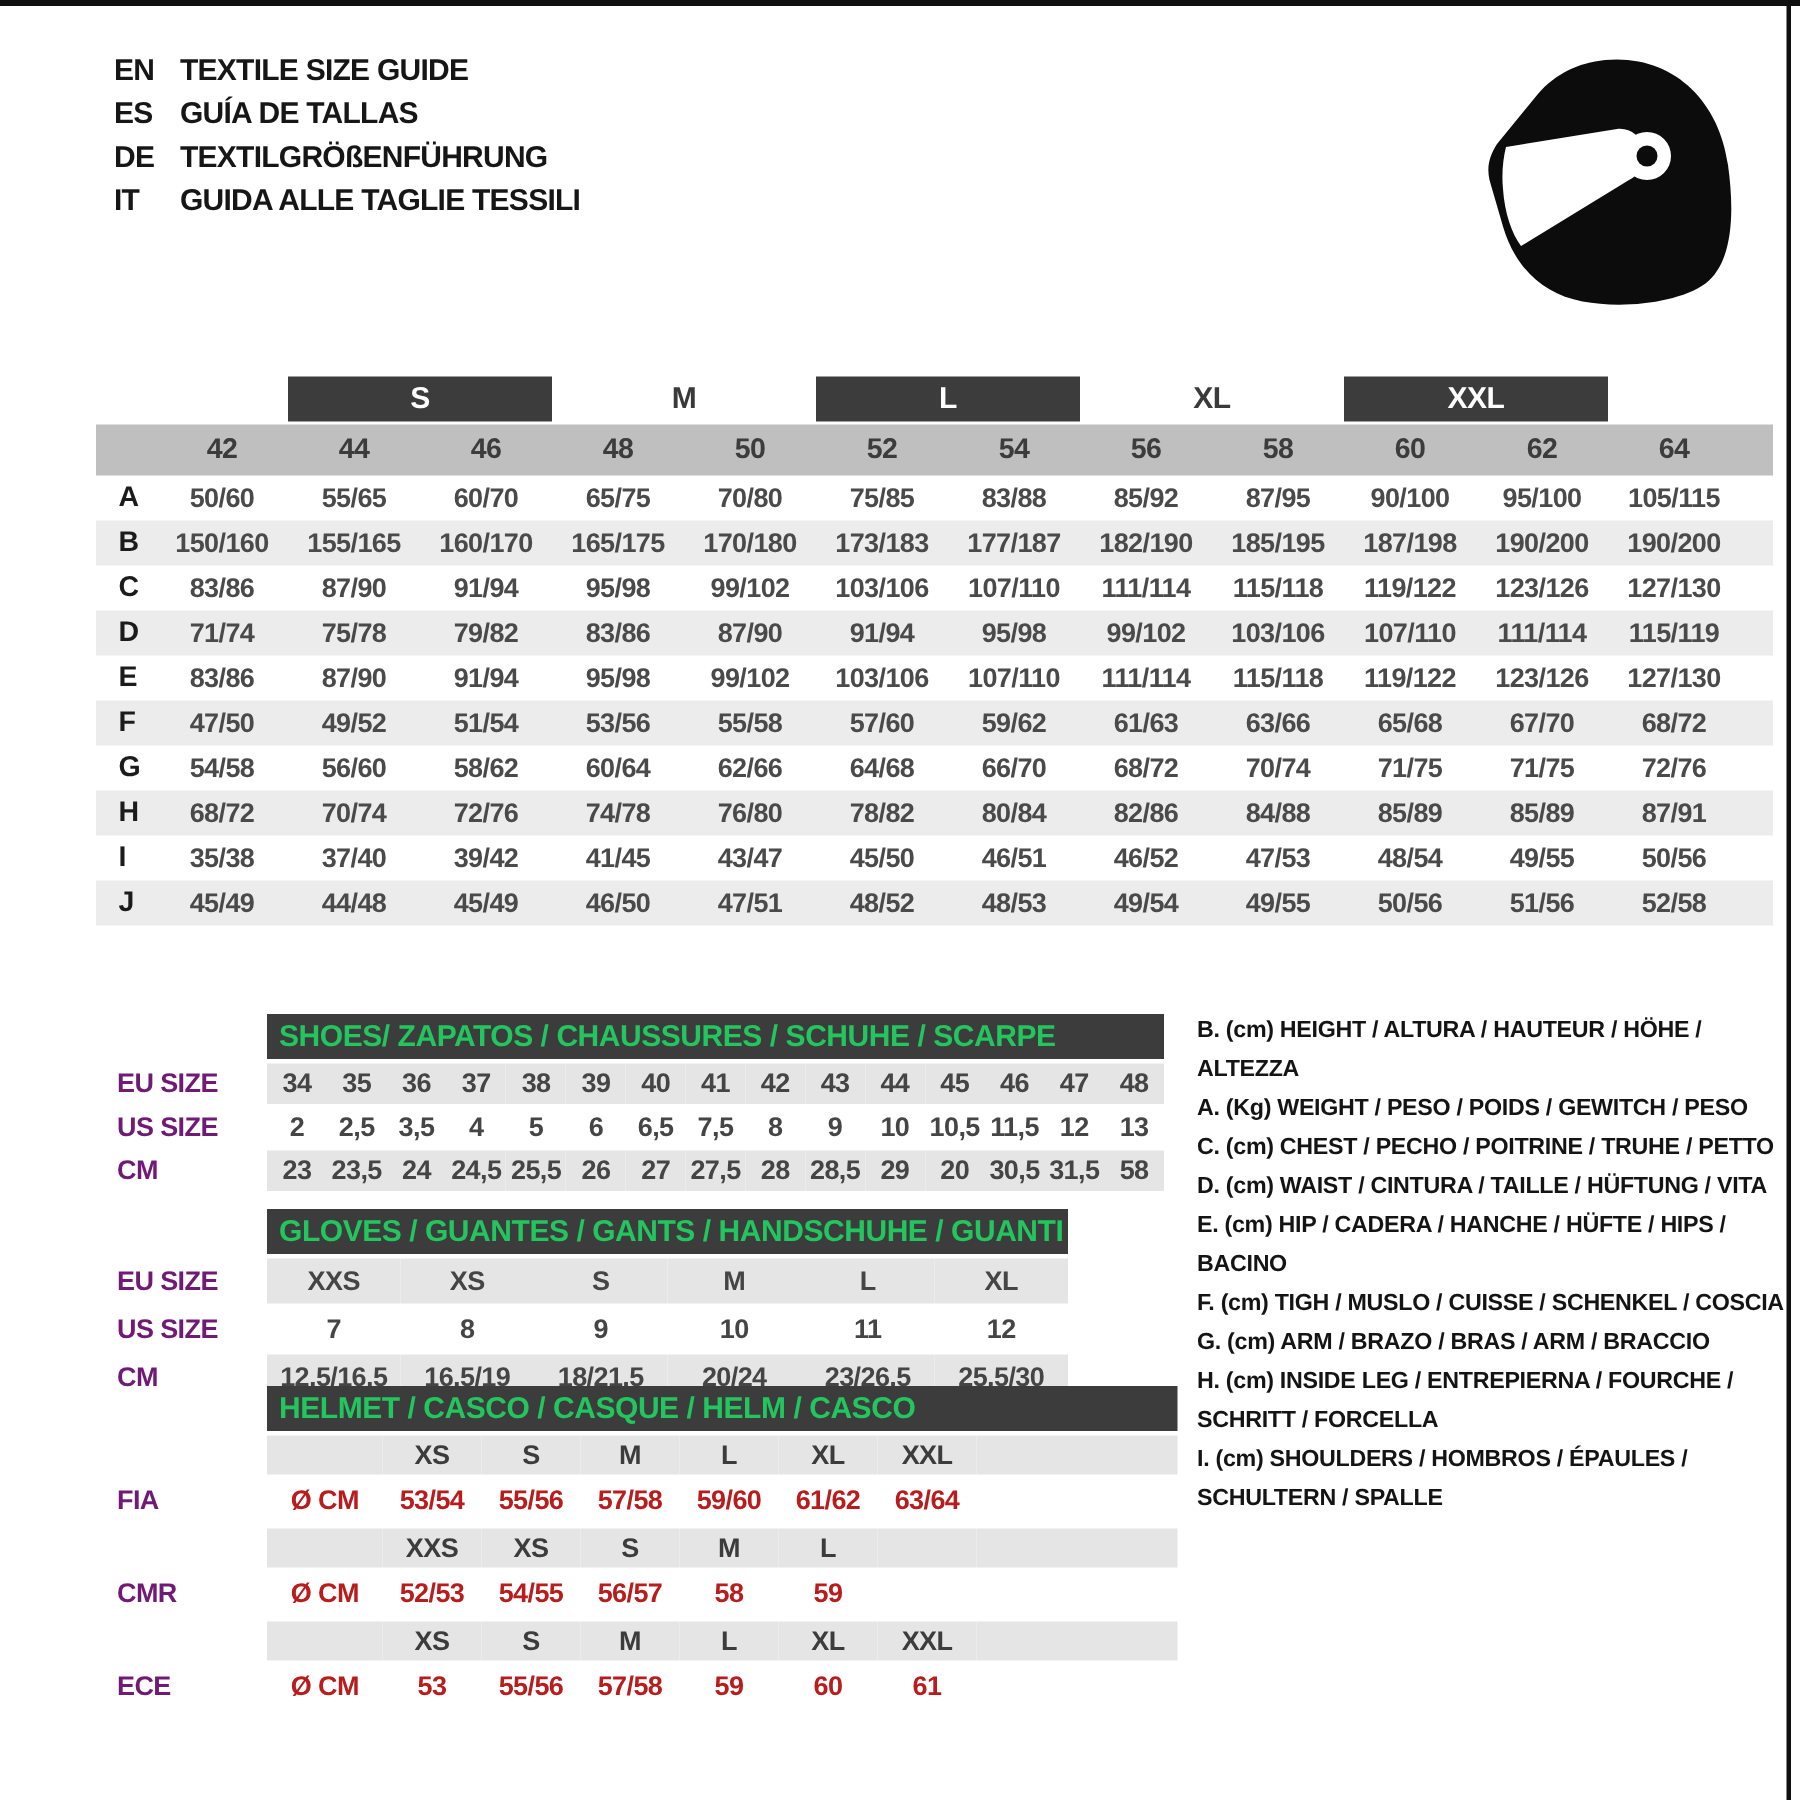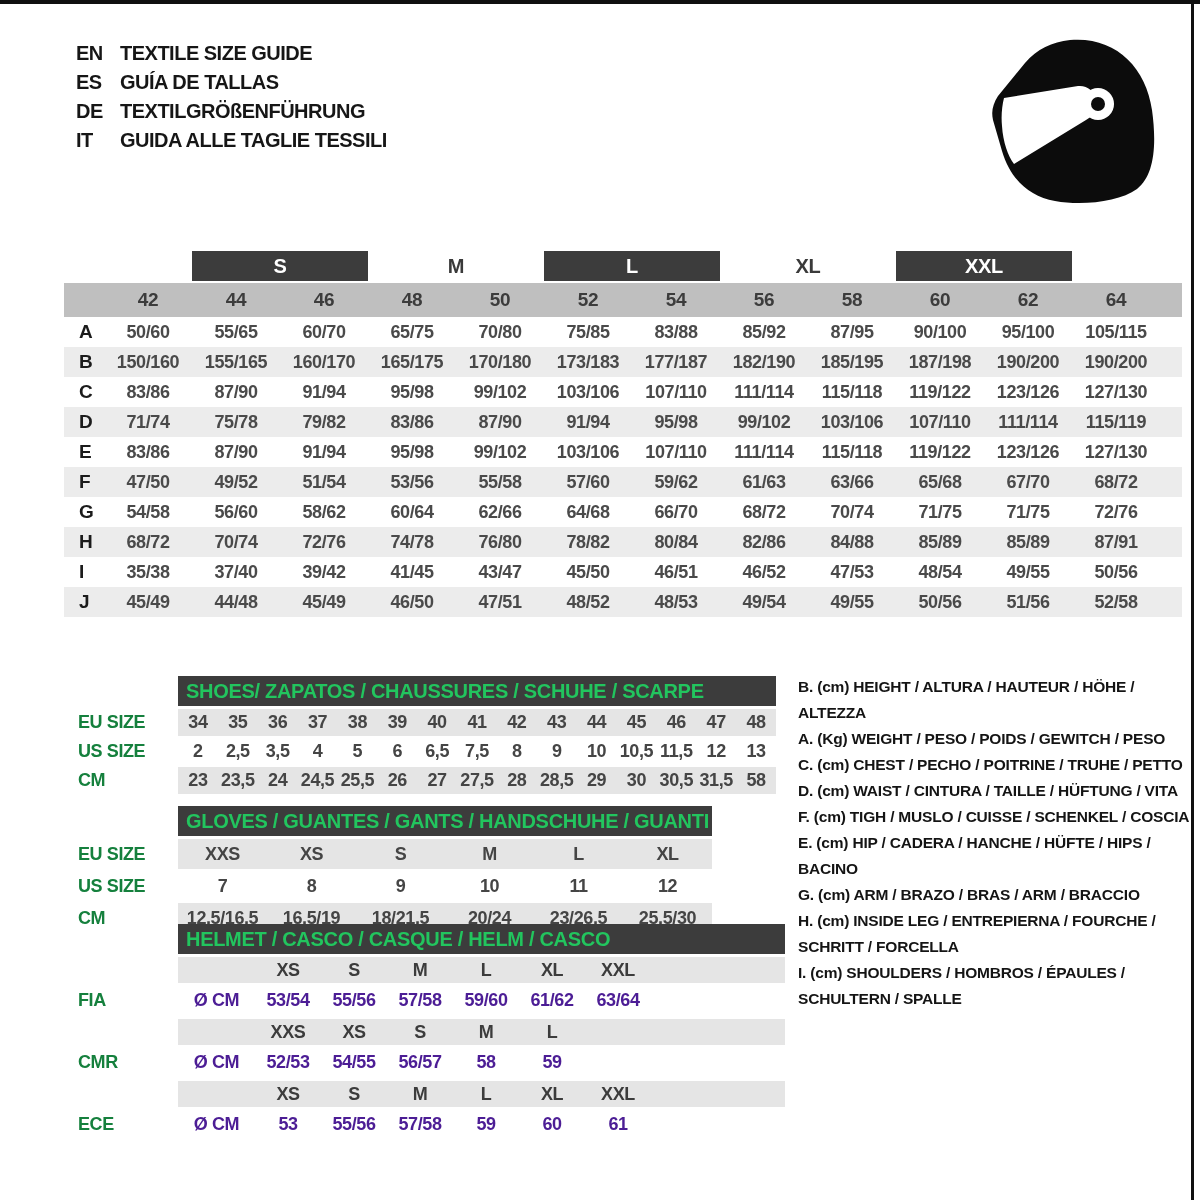--- a/index.html
+++ b/index.html
@@ -3,21 +3,21 @@
 <meta charset="utf-8">
 <style>
   *{margin:0;padding:0;box-sizing:border-box}
   html,body{width:1200px;height:1200px;background:#fff;font-family:"Liberation Sans",sans-serif;}
   .page{position:absolute;top:0;left:0;width:1200px;height:1200px;background:#fff;overflow:hidden;color:#222}
   .border-top{position:absolute;top:0;left:0;width:1200px;height:4px;background:#101010}
   .border-right{position:absolute;top:0;right:6px;width:3px;height:1200px;background:#101010}
 
   
   .lang-block{position:absolute;left:76px;top:36px}
-  .lang-row{display:flex;height:29px;align-items:flex-end}
+  .lang-row{display:flex;height:29px;align-items:flex-start}
   .lang-code,.lang-title{font-weight:bold;font-size:20px;letter-spacing:-0.5px;color:#161616;white-space:nowrap}
   .lang-code{width:44px}
 
   .helmet-icon{position:absolute;left:978px;top:34px}
 
   
   .main-table{position:absolute;left:64px;top:251px;width:1118px}
   .grid{display:grid;grid-template-columns:40px repeat(12,88px) 1fr}
   .band-row{height:30px;margin-bottom:2px}
   .band{display:flex;align-items:center;justify-content:center;font-weight:bold;font-size:20px;letter-spacing:-0.3px}
@@ -35,26 +35,26 @@
   #shoes{left:64px;top:676px;width:712px}
   #gloves{left:64px;top:806px;width:648px}
   #helmet-section{left:64px;top:924px;width:721px}
   .sec-title-row{display:grid;grid-template-columns:114px 1fr;height:30px;margin-bottom:3px}
   .sec-title{background:var(--dark,#3c3c3c);color:#22c55e;font-weight:bold;font-size:20px;letter-spacing:-0.3px;display:flex;align-items:center;padding-left:8px;white-space:nowrap}
   .sec-row{display:grid;margin-bottom:2px}
   #shoes .sec-row{grid-template-columns:114px repeat(15,1fr);height:27px}
   #gloves .sec-row{grid-template-columns:114px repeat(6,1fr);height:30px}
   .sec-row-gray .sec-cell{background:var(--secgray,#e5e5e5)}
   .sec-cell{display:flex;align-items:center;justify-content:center;font-weight:bold;font-size:18px;color:#454545;letter-spacing:-0.4px;white-space:nowrap}
-  .sec-label{display:flex;align-items:center;padding-left:14px;font-weight:bold;font-size:18px;color:#15803d;letter-spacing:-0.4px;white-space:nowrap}
+  .sec-label{display:flex;align-items:center;padding-left:14px;font-weight:bold;font-size:18px;color:#701a75;letter-spacing:-0.4px;white-space:nowrap}
 
   .helm-row{display:grid;grid-template-columns:114px 77px repeat(6,66px) 1fr}
   .helm-sizes{height:26px;margin-bottom:2px}
   .helm-values{height:30px;margin-bottom:4px}
-  .helm-cell{display:flex;align-items:center;justify-content:center;font-weight:bold;font-size:18px;color:#4c1d95;letter-spacing:-0.4px;white-space:nowrap}
+  .helm-cell{display:flex;align-items:center;justify-content:center;font-weight:bold;font-size:18px;color:#b91c1c;letter-spacing:-0.4px;white-space:nowrap}
   .helm-gray{background:var(--secgray,#e5e5e5);color:#3c3c3c}
 
   
   .legend{position:absolute;left:798px;top:674px;width:392px}
   .legend-item{font-weight:bold;font-size:15.5px;line-height:26px;color:#141414;letter-spacing:-0.2px}
 </style>
 </head>
 <body>
 
 <div class="page">
@@ -309,21 +309,21 @@
         <div class="sec-cell">23,5</div>
         <div class="sec-cell">24</div>
         <div class="sec-cell">24,5</div>
         <div class="sec-cell">25,5</div>
         <div class="sec-cell">26</div>
         <div class="sec-cell">27</div>
         <div class="sec-cell">27,5</div>
         <div class="sec-cell">28</div>
         <div class="sec-cell">28,5</div>
         <div class="sec-cell">29</div>
-        <div class="sec-cell">30</div>
+        <div class="sec-cell">20</div>
         <div class="sec-cell">30,5</div>
         <div class="sec-cell">31,5</div>
         <div class="sec-cell">58</div>
       </div>
     </div>
   <div class="section" id="gloves">
       <div class="sec-title-row">
         <div class="sec-gutter"></div>
         <div class="sec-title">GLOVES / GUANTES / GANTS / HANDSCHUHE / GUANTI</div>
       </div>
@@ -422,19 +422,19 @@
         <div class="helm-cell">60</div>
         <div class="helm-cell">61</div>
       </div>
     </div>
 
   <div class="legend" id="legend">
       <div class="legend-item">B. (cm) HEIGHT / ALTURA / HAUTEUR / HÖHE / ALTEZZA</div>
       <div class="legend-item">A. (Kg) WEIGHT / PESO / POIDS / GEWITCH / PESO</div>
       <div class="legend-item">C. (cm) CHEST / PECHO / POITRINE / TRUHE / PETTO</div>
       <div class="legend-item">D. (cm) WAIST / CINTURA / TAILLE / HÜFTUNG / VITA</div>
+      <div class="legend-item">E. (cm) HIP / CADERA / HANCHE / HÜFTE / HIPS / BACINO</div>
       <div class="legend-item">F. (cm) TIGH / MUSLO / CUISSE / SCHENKEL / COSCIA</div>
-      <div class="legend-item">E. (cm) HIP / CADERA / HANCHE / HÜFTE / HIPS / BACINO</div>
       <div class="legend-item">G. (cm) ARM / BRAZO / BRAS / ARM / BRACCIO</div>
       <div class="legend-item">H. (cm) INSIDE LEG / ENTREPIERNA / FOURCHE / SCHRITT / FORCELLA</div>
       <div class="legend-item">I. (cm) SHOULDERS / HOMBROS / ÉPAULES / SCHULTERN / SPALLE</div>
     </div>
 </div>
 
 </body></html>

